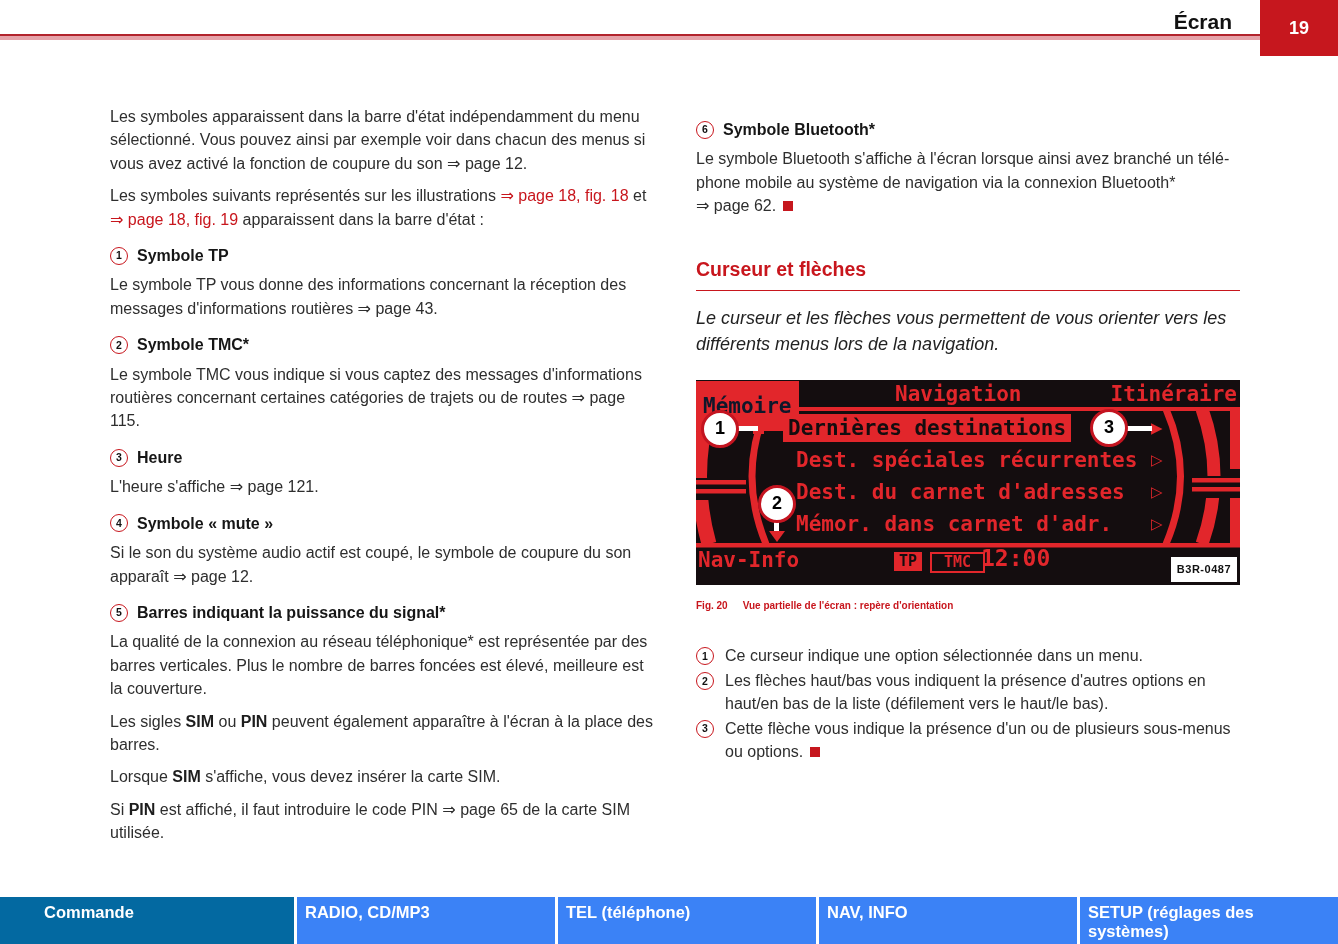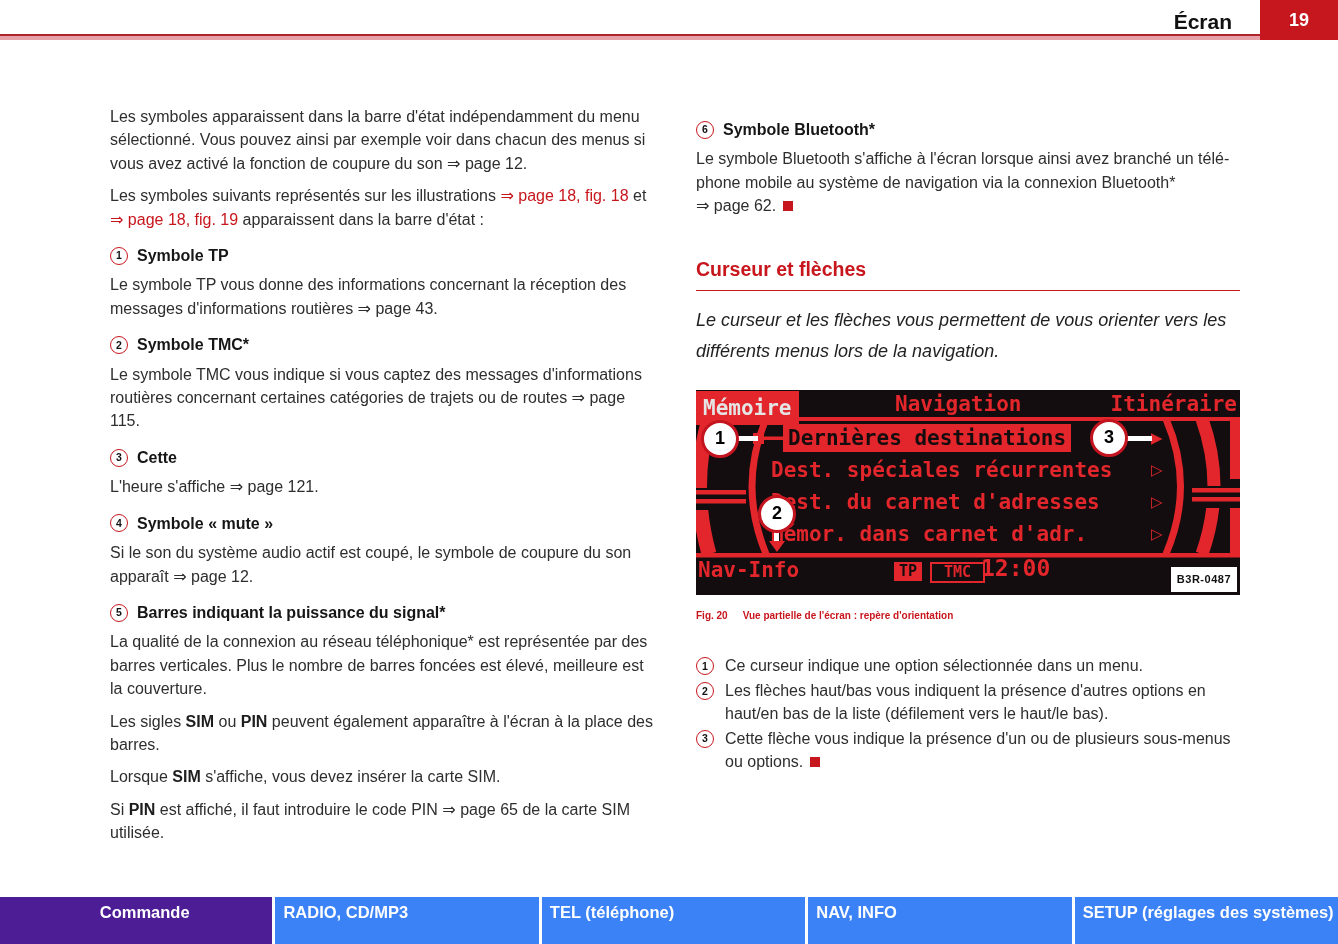--- a/index.html
+++ b/index.html
@@ -6,48 +6,48 @@
   body{
     width:1338px;height:944px;position:relative;background:#ffffff;
     font-family:"Liberation Sans","DejaVu Sans",sans-serif;
     color:#2e2e2e;overflow:hidden;
   }
   
   .page-header{position:absolute;top:0;left:0;width:1338px;height:42px;}
   .header-rule{position:absolute;top:34px;left:0;width:1338px;height:4px;
     border-top:2.5px solid #b2242c;background:#e5a3a9;}
   .header-title{position:absolute;top:10px;right:106px;font-size:21px;font-weight:bold;color:#111;}
-  .page-badge{position:absolute;top:0;right:0;width:78px;height:40px;background:#c6171e;
+  .page-badge{position:absolute;top:0;right:0;width:78px;height:56px;background:#c6171e;
     color:#fff;font-size:18px;font-weight:bold;display:flex;align-items:center;justify-content:center;}
   
   .col{position:absolute;top:105px;width:546px;font-size:16px;line-height:23.4px;}
   .col-left{left:110px;}
   .col-right{left:696px;width:544px;}
   p{margin:0 0 9px 0;}
   .ref-link{color:#c8161d;}
   b{color:#1d1d1d;}
   .section-title{margin:13px 0 6px 0;display:flex;align-items:center;gap:9px;
     font-weight:bold;color:#161616;font-size:16px;}
   .marker{flex:0 0 auto;width:16px;height:16px;border:1.7px solid #c8161d;border-radius:50%;
     background:#fff;color:#111;font-size:10.5px;font-weight:bold;
     display:inline-flex;align-items:center;justify-content:center;line-height:1;}
   .endmark{display:inline-block;width:10px;height:10px;background:#c6171e;margin-left:7px;}
   
   .h2{margin:40px 0 0 0;font-size:19.5px;font-weight:bold;color:#c8161d;
     padding-bottom:9px;border-bottom:1.6px solid #c8161d;}
-  .lede{margin-top:14px;font-size:18px;line-height:31px;font-style:italic;color:#222;}
+  .lede{margin-top:14px;font-size:18px;line-height:26px;font-style:italic;color:#222;}
   
   .screen{position:relative;margin-top:23px;width:544px;height:205px;background:#140d0f;overflow:hidden;}
   .scr-txt{position:absolute;font-family:"DejaVu Sans Mono","Liberation Mono",monospace;
     font-weight:bold;color:#e2262b;white-space:nowrap;}
   .scr-tab{font-size:21px;top:1px;height:26px;line-height:26px;}
-  .scr-tab-left{left:0;background:#e2262b;color:#e5e5e5;padding:4px 7px;text-align:right;}
+  .scr-tab-left{left:0;background:#e2262b;color:#0f172a;padding:12px 7px;text-align:right;}
   .scr-tab-center{left:199px;}
   .scr-tab-right{right:3px;}
-  .scr-row{font-size:21px;height:28px;line-height:28px;left:75px;}
+  .scr-row{font-size:21px;height:28px;line-height:28px;left:100px;}
   .scr-row.selected{left:87px;background:#e2262b;color:#140d0f;padding:0 5px;}
   .scr-arrow{position:absolute;left:455px;font-family:"DejaVu Sans",sans-serif;
     font-weight:bold;color:#e2262b;font-size:15px;line-height:1;}
   .scr-status{font-size:21px;top:169px;}
   .badge-tp{position:absolute;left:198px;top:172px;background:#e2262b;color:#140d0f;
     font-family:"DejaVu Sans Mono",monospace;font-weight:bold;font-size:15px;padding:2px 5px;line-height:1;}
   .badge-tmc{position:absolute;left:234px;top:172px;border:2.5px solid #e2262b;color:#e2262b;
     font-family:"DejaVu Sans Mono",monospace;font-weight:bold;font-size:15px;padding:1px 12px;line-height:1;}
   .scr-time{left:285px;top:167px;font-size:23px;}
   .ref-code{position:absolute;right:3px;bottom:3px;background:#fff;color:#111;
@@ -60,21 +60,21 @@
   .fig-caption .fig-label{margin-right:15px;}
   
   .legend{margin-top:27px;}
   .legend-item{display:flex;gap:11px;margin-bottom:1px;}
   .legend-item .marker{margin-top:3px;}
   
   .footer{position:absolute;left:0;bottom:0;width:1338px;height:47px;display:flex;background:#fff;}
   .ftab{flex:1 1 0;background:#3b82f6;color:#fff;font-weight:bold;font-size:16.5px;
     padding:6px 0 0 8px;margin-right:3px;}
   .ftab:last-child{margin-right:0;}
-  .ftab.active{background:#4c1d95;padding-left:17px;text-align:center;}
+  .ftab.active{background:#0369a1;padding-left:44px;}
 </style>
 </head>
 <body>
 
 <div class="page-header">
   <div class="header-rule"></div>
   <div class="header-title">Écran</div>
   <div class="page-badge">19</div>
 </div>
 
@@ -89,21 +89,21 @@
   <p>Le symbole TP vous donne des informations concernant la réception des messages d'informations routières ⇒ page 43.</p>
 
   <div class="section-title">
     <span class="marker">2</span>
     <span>Symbole TMC*</span>
   </div>
   <p>Le symbole TMC vous indique si vous captez des messages d'informations routières concernant certaines catégories de trajets ou de routes ⇒ page 115.</p>
 
   <div class="section-title">
     <span class="marker">3</span>
-    <span>Cette</span>
+    <span>Heure</span>
   </div>
   <p>L'heure s'affiche ⇒ page 121.</p>
 
   <div class="section-title">
     <span class="marker">4</span>
     <span>Symbole « mute »</span>
   </div>
   <p>Si le son du système audio actif est coupé, le symbole de coupure du son apparaît ⇒ page 12.</p>
 
   <div class="section-title">

